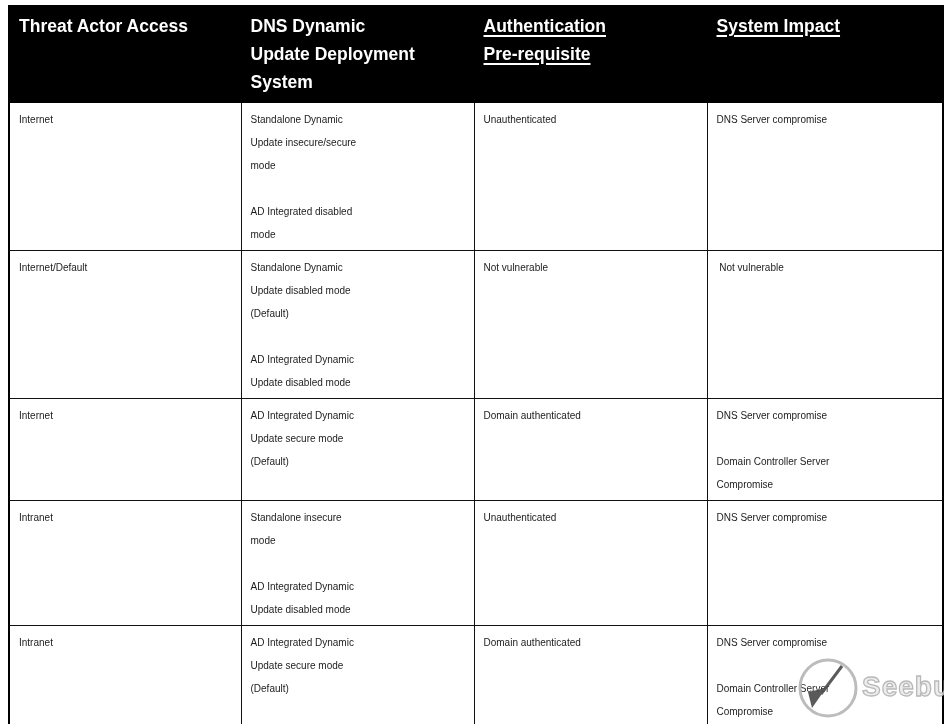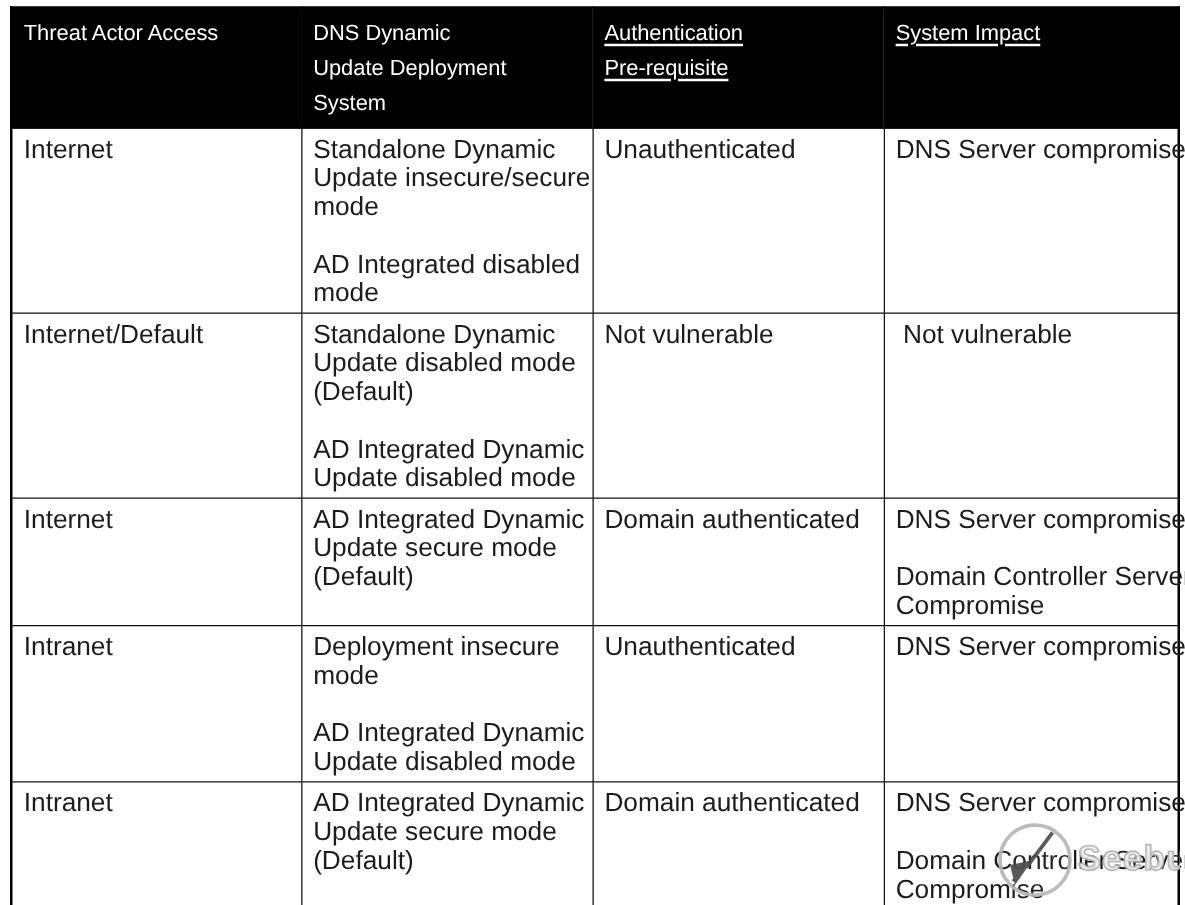--- a/index.html
+++ b/index.html
@@ -34,28 +34,28 @@
     vertical-align: top;
     text-align: left;
   }
   table.doc-table { border: 2px solid #000000; border-bottom-width: 3px; }
 
   table.doc-table th {
     background: #000000;
     color: #ffffff;
     font-size: 17.5px;
     line-height: 28px;
-    font-weight: normal;
+    font-weight: bold;
     padding: 5px 8px 6px 9px;
     border-color: #000000;
     margin-top: 16px;
   }
   table.doc-table td {
     color: #1c1c1c;
-    font-size: 21px;
+    font-size: 10px;
     line-height: 23px;
     padding: 5px 8px 4px 9px;
     background: #ffffff;
   }
   .hln { white-space: pre; }
   .hln.u {
     text-decoration: underline;
     text-decoration-thickness: 2px;
     text-underline-offset: 3px;
   }
@@ -158,21 +158,21 @@
             <div class="ln"></div>
             <div class="ln">Domain Controller Server</div>
             <div class="ln">Compromise</div>
           </td>
         </tr>
         <tr>
           <td>
             <div class="ln">Intranet</div>
           </td>
           <td>
-            <div class="ln">Deployment insecure</div>
+            <div class="ln">Standalone insecure</div>
             <div class="ln">mode</div>
             <div class="ln"></div>
             <div class="ln">AD Integrated Dynamic</div>
             <div class="ln">Update disabled mode</div>
           </td>
           <td>
             <div class="ln">Unauthenticated</div>
           </td>
           <td>
             <div class="ln">DNS Server compromise</div>

